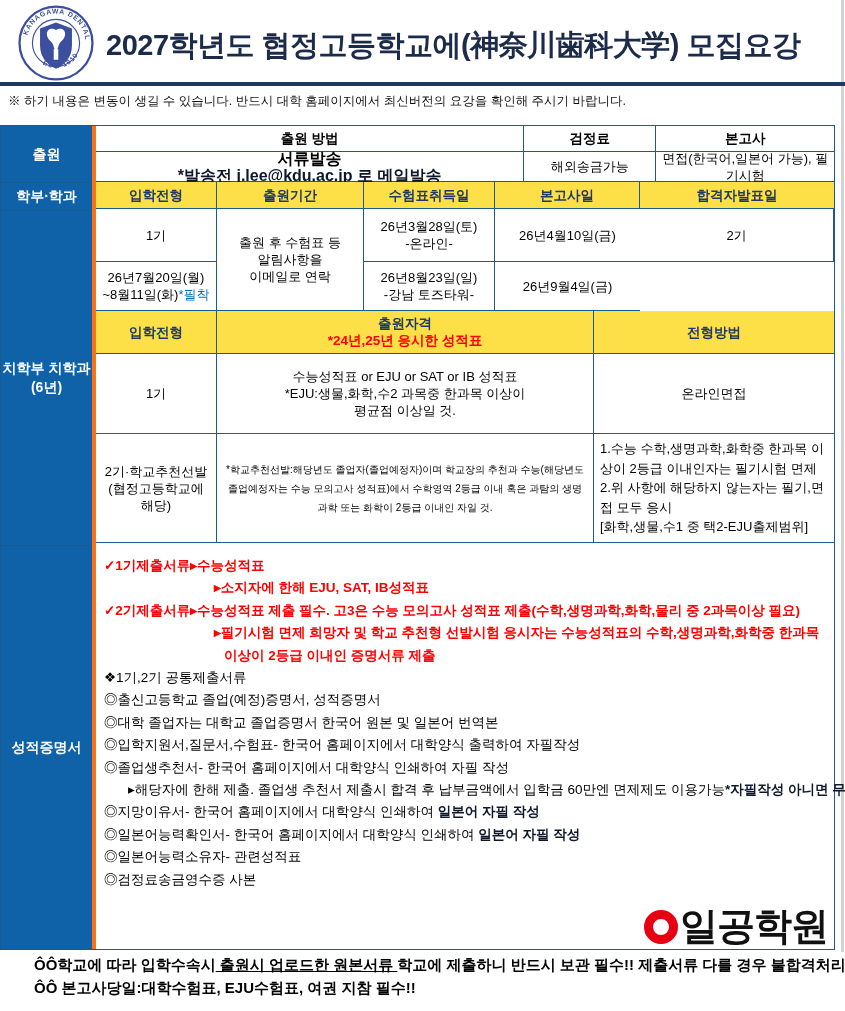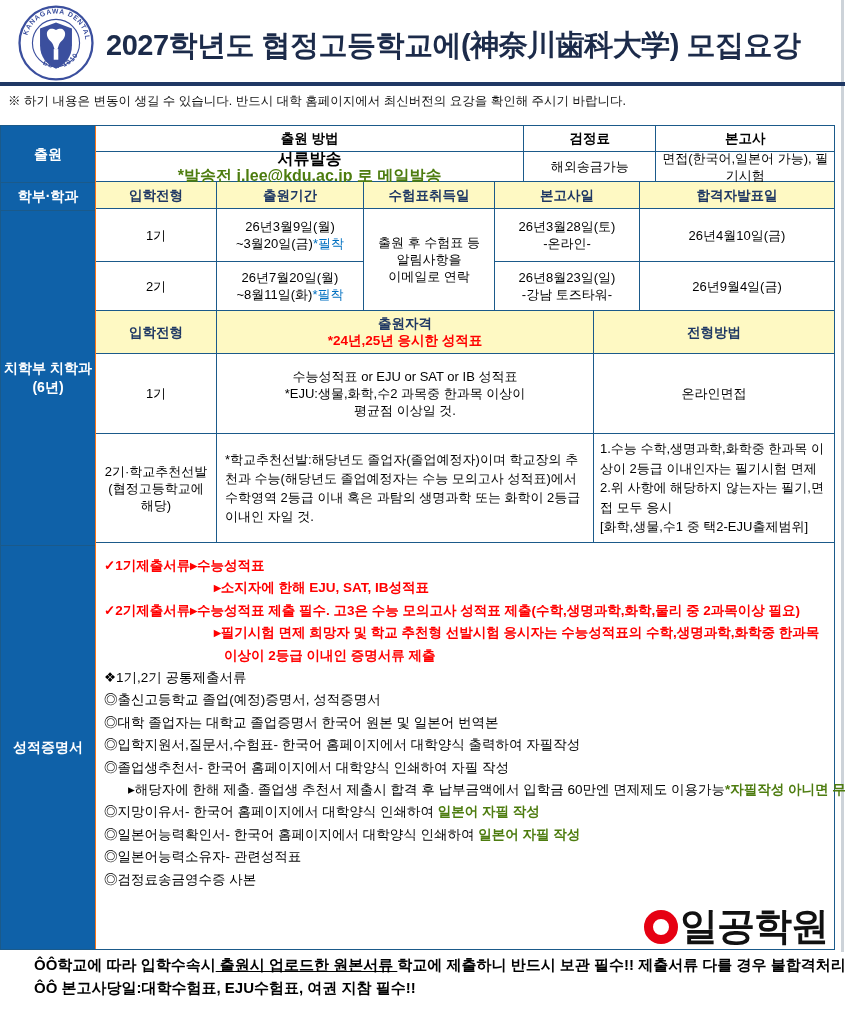--- a/index.html
+++ b/index.html
@@ -8,45 +8,45 @@
   .page-frame { position:absolute; left:841px; top:0; width:3px; height:952px; background:#cdd3d9; }
 
   
   .seal { position:absolute; left:18px; top:5px; width:76px; height:76px; }
   .title { position:absolute; left:106px; top:26px; font-size:29px; font-weight:bold; color:#1c2b4a; letter-spacing:-0.5px; white-space:nowrap; }
   .divider { position:absolute; left:0; top:82px; width:845px; height:4px; background:#1f3864; }
   .notice { position:absolute; left:8px; top:93px; font-size:12.5px; color:#111; }
 
   
   .doc-table { position:absolute; left:0px; top:125px; width:835px; display:flex; border:1px solid #1b5a8a; }
-  .label-col { width:95px; display:flex; flex-direction:column; border-right:1px solid #f97316; background:#0f61a8; }
+  .label-col { width:95px; display:flex; flex-direction:column; border-right:4px solid #f97316; background:#0f61a8; }
   .label-cell { background:#0f61a8; color:#fff; font-weight:bold; font-size:14px; display:flex; flex-direction:column; align-items:center; justify-content:center; border-bottom:1px solid #1b5a8a; text-align:center; line-height:19px; }
   .label-cell.last { border-bottom:none; }
   .content-col { width:738px; display:flex; flex-direction:column; }
 
   .cell { display:flex; align-items:center; justify-content:center; text-align:center; border-right:1px solid #1b5a8a; border-bottom:1px solid #1b5a8a; font-size:13px; color:#000; flex-direction:column; line-height:17px; }
   .cell.lastcol { border-right:none; }
   .hdr { background:#fff; font-weight:bold; font-size:13.5px; }
-  .lblue { background:#fef9c3; font-weight:bold; color:#1f3864; font-size:13.5px; }
+  .lblue { background:#fde047; font-weight:bold; color:#1f3864; font-size:13.5px; }
 
   .bandA-r1, .bandA-r2 { display:flex; }
   .bandA-r1 { height:26px; } .bandA-r2 { height:30px; }
   .wA1 { width:470px; } .wA2 { width:145px; } .wA3 { width:195px; }
 
   .bandB { display:grid; grid-template-columns:121px 147px 131px 145px 194px; grid-template-rows:27px 53px 49px; }
   .bandC { display:grid; grid-template-columns:121px 377px 240px; grid-template-rows:43px 80px 109px; }
   .span2 { grid-row: span 2; }
 
   .bandD { height:403px; position:relative; border-bottom:none; }
-  .redb { color:#4d7c0f; font-weight:bold; }
+  .redb { color:#0f172a; font-weight:bold; }
   .blueacc { color:#0070c0; }
   .small13 { font-size:13px; }
 
   .qual-note { color:#ff0000; }
-  .qual-par { font-size:13px; line-height:19px; padding:4px 8px; text-align:left; }
+  .qual-par { font-size:10px; line-height:19px; padding:4px 8px; text-align:center; }
   .method-list { font-size:13px; line-height:19.5px; text-align:left; padding:0 6px; width:100%; }
 
   
   .docs { position:absolute; left:0; top:0; width:100%; height:100%; padding-top:12px; font-size:13.5px; }
   .doc-line { line-height:22.4px; white-space:nowrap; padding-left:8px; color:#000; }
   .doc-line.redl { color:#ff0000; font-weight:bold; }
   .doc-line.ind1 { padding-left:118px; }
   .doc-line.ind2 { padding-left:128px; }
   .doc-line.ind-s { padding-left:32px; }
 
@@ -115,24 +115,20 @@
       </div>
 
       <div class="bandB">
         <div class="cell lblue">입학전형</div>
         <div class="cell lblue">출원기간</div>
         <div class="cell lblue">수험표취득일</div>
         <div class="cell lblue">본고사일</div>
         <div class="cell lblue lastcol">합격자발표일</div>
 
         <div class="cell">1기</div>
-        <div class="cell">
-          <div>26년3월9일(월)</div>
-          <div><span>~3월20일(금)</span><span class="blueacc">*필착</span></div>
-        </div>
         <div class="cell span2">
           <div>출원 후 수험표 등</div>
           <div>알림사항을</div>
           <div>이메일로 연락</div>
         </div>
         <div class="cell">
           <div>26년3월28일(토)</div>
           <div>-온라인-</div>
         </div>
         <div class="cell lastcol">26년4월10일(금)</div>

